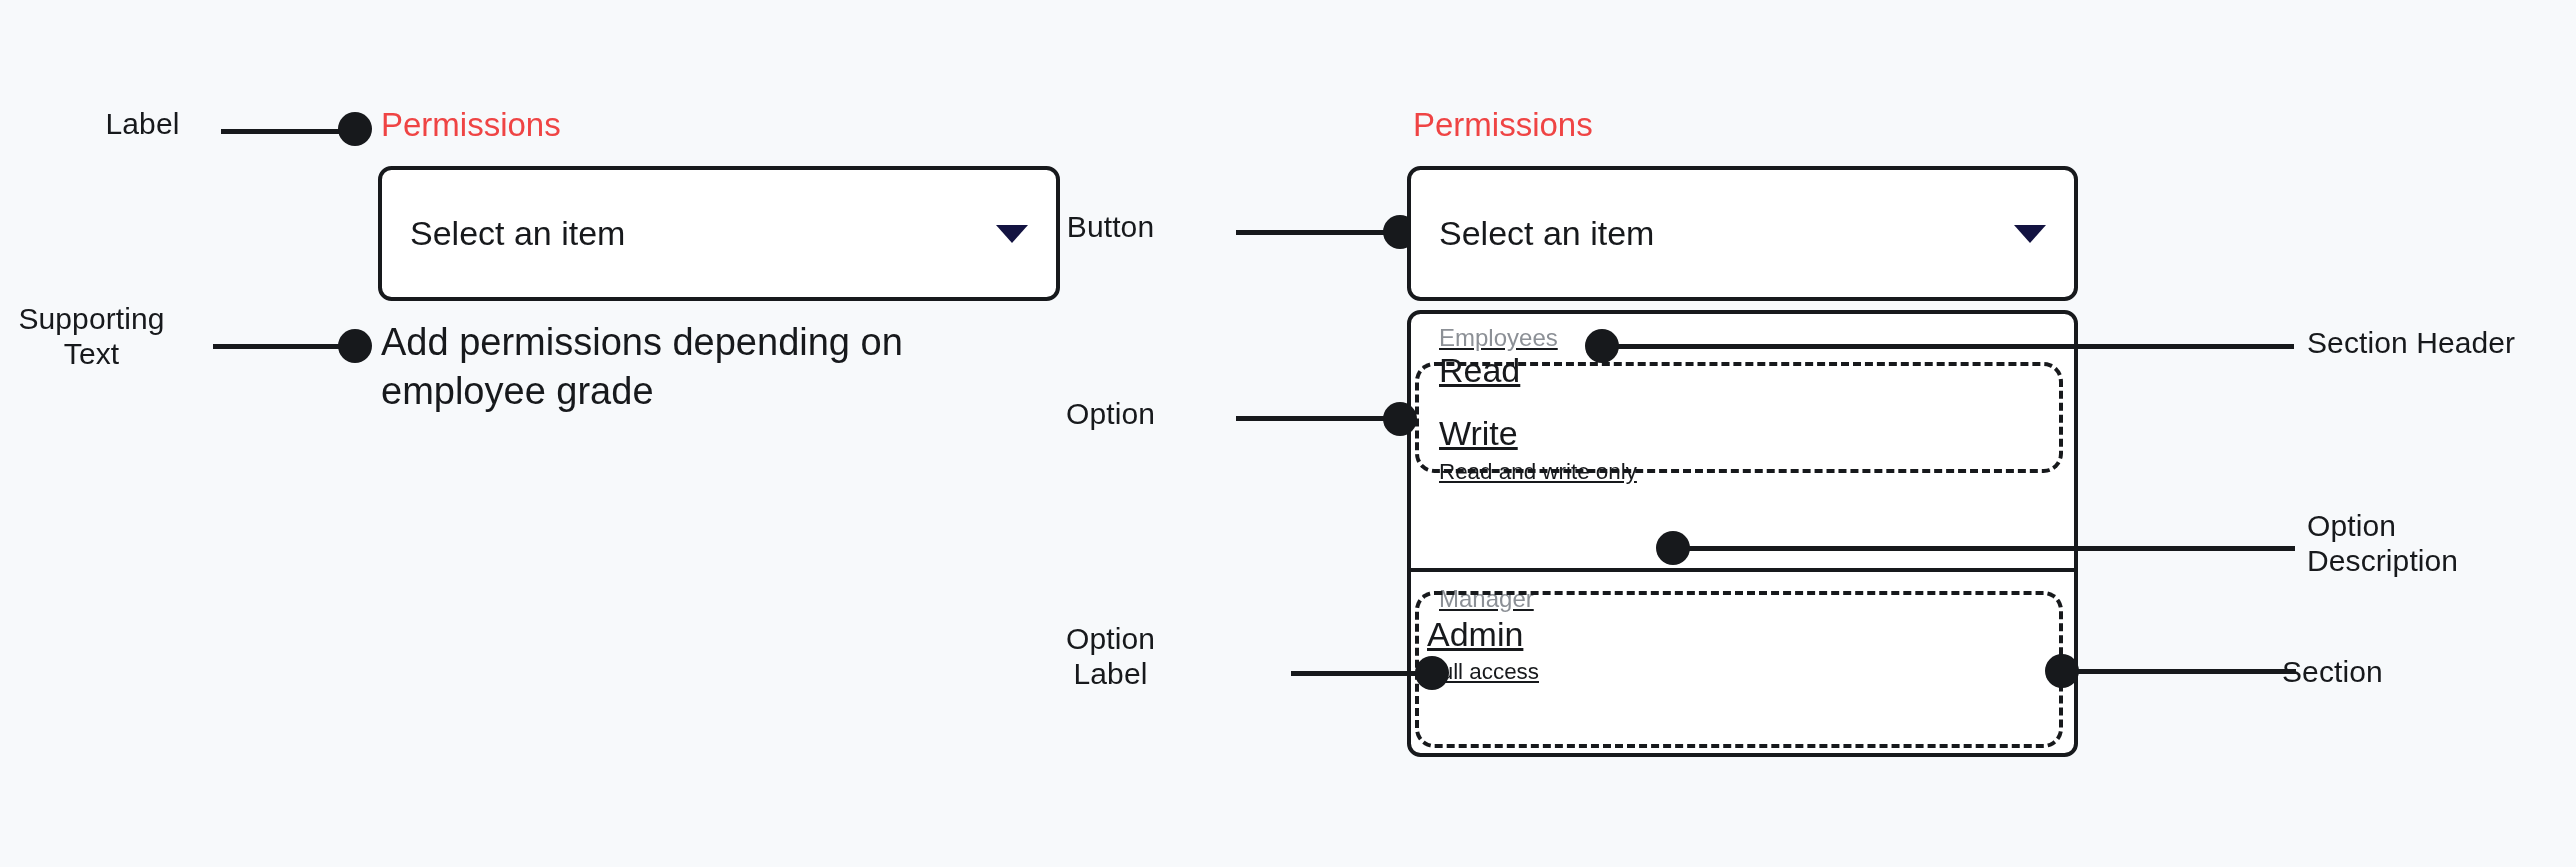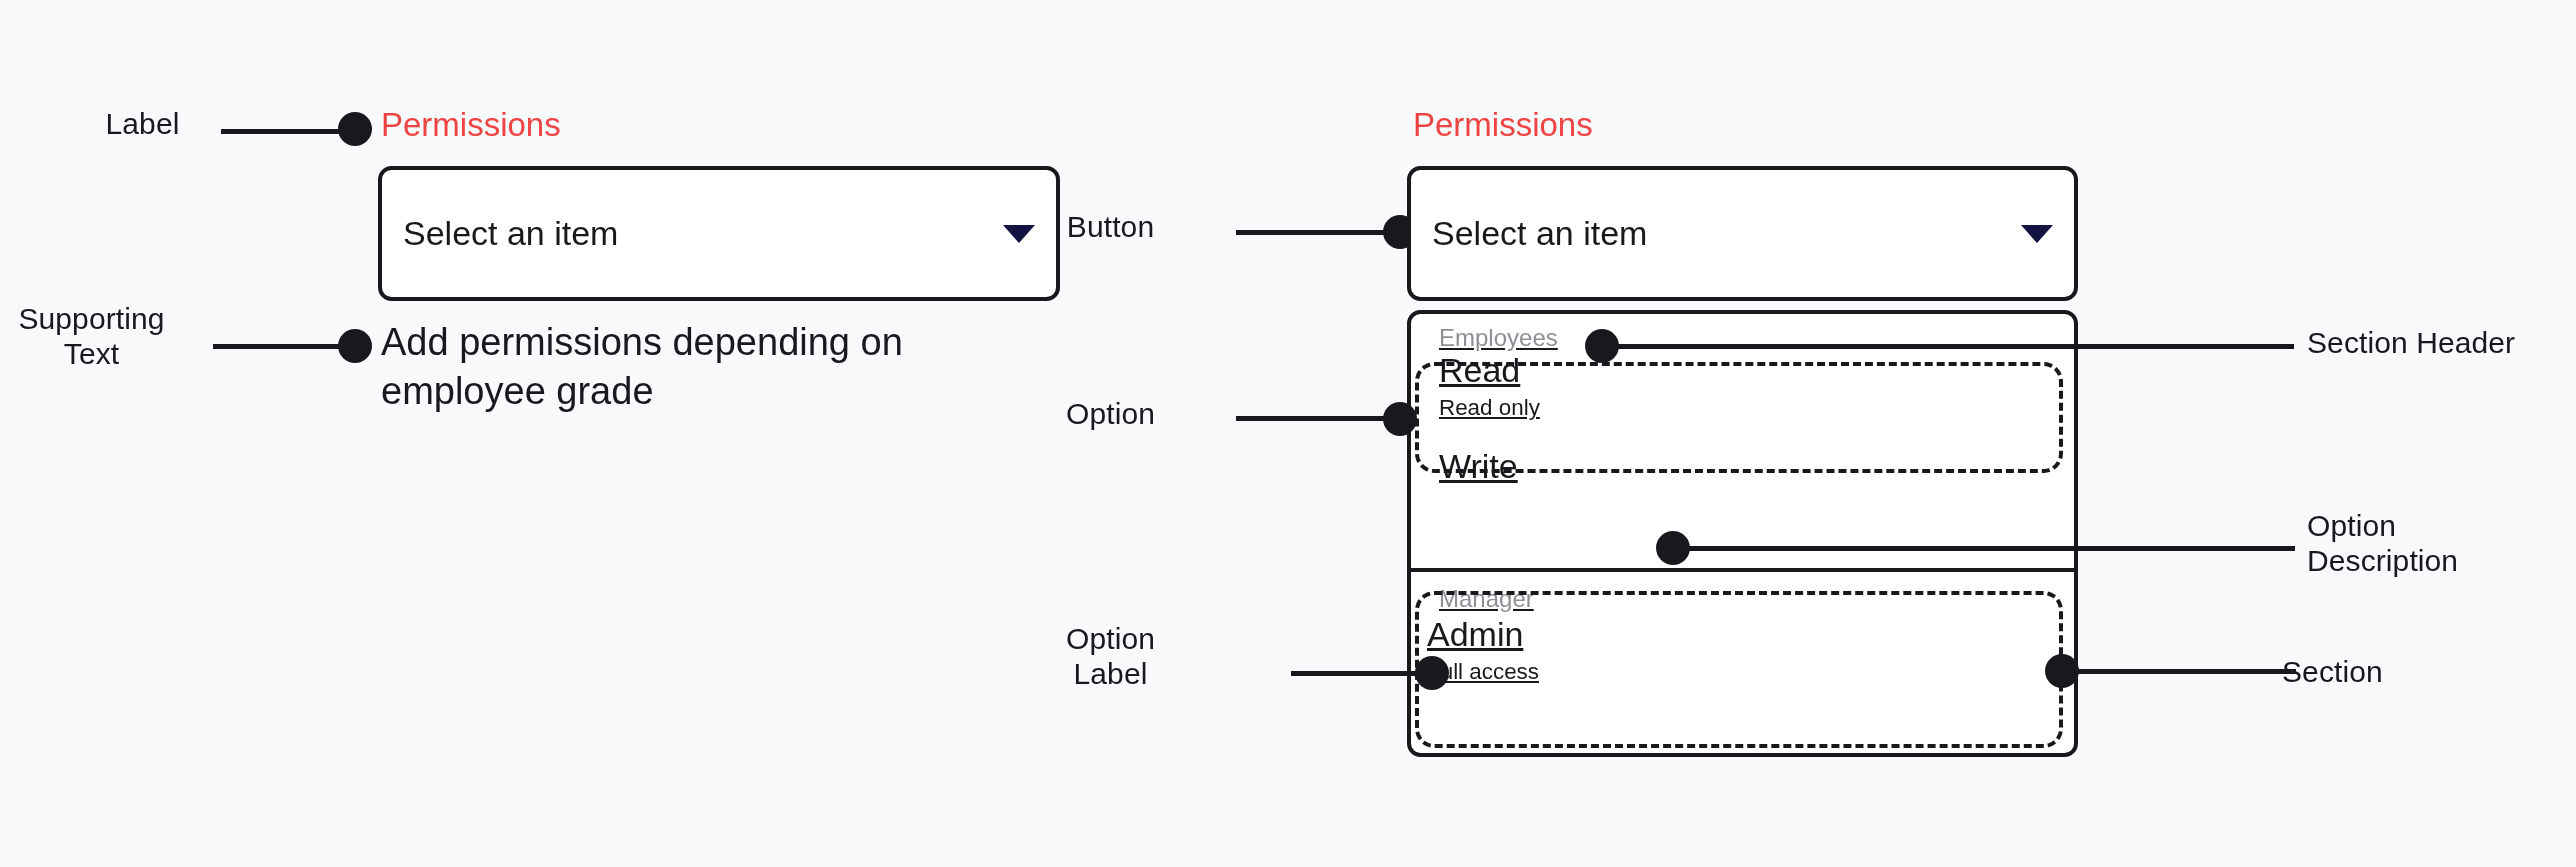--- a/index.html
+++ b/index.html
@@ -59,21 +59,21 @@
   }
 
   .select-box {
     position: absolute;
     background: #ffffff;
     border: 4.5px solid #17191c;
     border-radius: 13.5px;
     display: flex;
     align-items: center;
     justify-content: space-between;
-    padding: 0 21px;
+    padding: 0 28px;
   }
   .select-value {
     font-size: 34px;
     color: #17191c;
     white-space: nowrap;
   }
   .caret {
     width: 0; height: 0;
     border-left: 16.5px solid transparent;
     border-right: 16.5px solid transparent;
@@ -168,25 +168,25 @@
     <span class="caret"></span>
   </div>
 
   <div class="menu-panel" style="left:1407px; top:310px; width:671px; height:447px;">
 
     <div class="menu-section" style="height:254px;">
       <div class="section-header">Employees</div>
 
       <div class="menu-option" style="padding-top:0;">
         <div class="opt-label">Read</div>
-        <div class="opt-desc">Read only</div>
       </div>
 
       <div class="menu-option" style="padding-top:12px;">
         <div class="opt-label">Write</div>
+        <div class="opt-desc">Read and write only</div>
       </div>
     </div>
 
     <div class="menu-section" style="height:160px;">
       <div class="section-header" style="padding-top:13.5px;">Manager</div>
 
       <div class="menu-option" style="padding-top:3px;padding-left:16px;">
         <div class="opt-label">Admin</div>
         <div class="opt-desc">Full access</div>
       </div>

